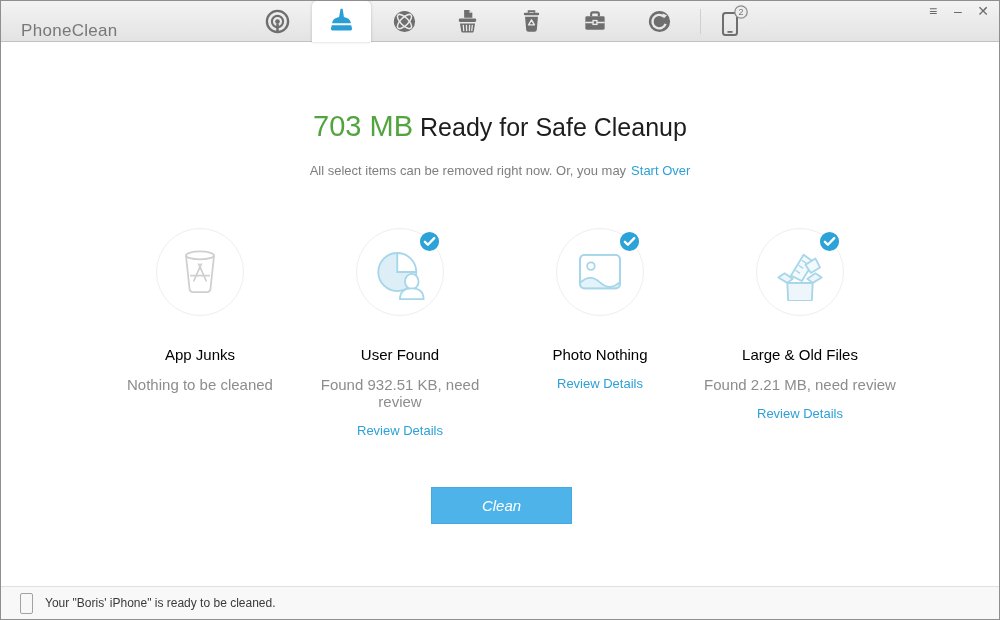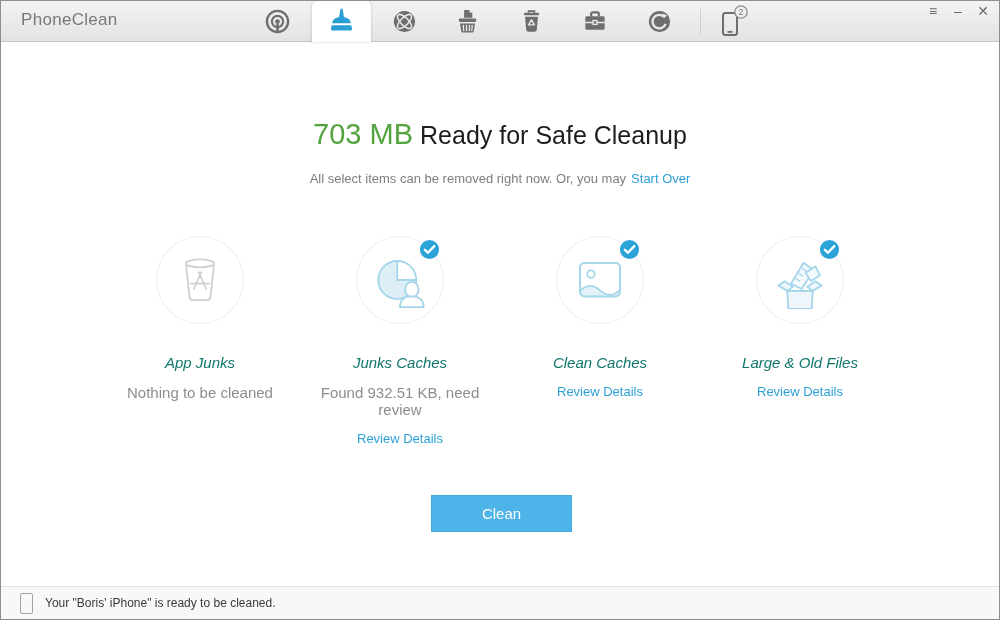--- a/index.html
+++ b/index.html
@@ -7,54 +7,54 @@
     position:relative;width:1000px;height:620px;box-sizing:border-box;
     border:1px solid #8f8f8f;background:#fff;overflow:hidden;
     font-family:"Liberation Sans",sans-serif;
   }
   
   .toolbar{
     position:relative;height:41px;box-sizing:border-box;
     background:linear-gradient(#f3f3f3,#e3e3e3);
     border-bottom:1px solid #c2c2c2;
   }
-  .app-title{position:absolute;left:20px;top:9px;font-size:17px;color:#787878;letter-spacing:.3px;}
+  .app-title{position:absolute;left:20px;top:20px;font-size:17px;color:#787878;letter-spacing:.3px;}
   .active-tab{
     position:absolute;left:311px;top:0;width:59px;height:41px;background:#fff;
     border-radius:5px 5px 0 0;box-shadow:0 0 3px rgba(0,0,0,.22);z-index:1;
   }
   .tab-slot{
     position:absolute;top:0;width:50px;height:40px;z-index:2;
     display:flex;align-items:center;justify-content:center;cursor:pointer;
   }
   .tb-sep{position:absolute;left:699px;top:8px;width:1px;height:25px;background:#cfcfcf;z-index:2;}
   .win-controls{position:absolute;right:9px;top:1px;display:flex;gap:11px;z-index:2;}
   .win-controls span{font-size:14px;color:#6a6a6a;line-height:18px;cursor:pointer;width:14px;text-align:center;}
   
   .content{position:relative;height:546px;text-align:center;background:#fff;}
-  .headline{padding-top:62px;font-size:25px;color:#1d1d1d;line-height:36px;margin:12px;font-weight:400;}
+  .headline{padding-top:62px;font-size:25px;color:#1d1d1d;line-height:36px;margin:4px;font-weight:400;}
   .headline .size{color:#53a43e;font-size:29px;margin-right:7px;}
   .subtitle{margin:18px 0 0 0;font-size:13px;color:#7e7e7e;}
   .subtitle a{color:#2da0d8;text-decoration:none;margin-left:5px;cursor:pointer;margin-top:44px;}
   .categories{display:flex;justify-content:center;margin-top:50px;}
   .category{width:200px;}
   .icon-circle{
     position:relative;width:88px;height:88px;margin:0 auto;border-radius:50%;
     border:1px solid #eeeeee;box-sizing:border-box;background:#fff;
     display:flex;align-items:center;justify-content:center;cursor:pointer;
   }
   .check-badge{position:absolute;top:1px;right:2px;width:23px;height:23px;cursor:pointer;}
-  .category-label{margin-top:30px;font-size:15px;color:#0f766e;font-style:italic;}
+  .category-label{margin-top:30px;font-size:15px;color:#000000;}
   .category-status{margin-top:13px;font-size:15px;color:#8d8d8d;}
   .review-link{display:block;margin-top:13px;font-size:13px;color:#2da0d8;text-decoration:none;cursor:pointer;text-align:center;}
   .review-link:empty{display:none;}
   .clean-btn{
     position:absolute;left:430px;top:441px;width:141px;height:37px;
     background:#4db3e8;border:1px solid #47aadf;color:#fff;font-size:15px;
-    font-family:"Liberation Sans",sans-serif;cursor:pointer;
+    font-family:"Liberation Sans",sans-serif;cursor:pointer;font-style:italic;
   }
   
   .statusbar{
     position:absolute;left:0;right:0;bottom:0;height:33px;box-sizing:border-box;
     background:#f8f8f8;border-top:1px solid #e0e0e0;
     display:flex;align-items:center;padding-left:19px;
   }
   .phone-glyph{
     width:11px;height:19px;border:1px solid #a2a2a2;border-radius:2px;
     margin-right:12px;flex:0 0 auto;
@@ -189,40 +189,40 @@
             <circle cx="29" cy="32" r="21" fill="none" stroke="#a5d6ea" stroke-width="2"></circle>
             <path d="M29,11 V32 H50" fill="none" stroke="#a5d6ea" stroke-width="2"></path>
             <ellipse cx="45" cy="42.5" rx="7.5" ry="8.5" fill="#ffffff" stroke="#a5d6ea" stroke-width="2"></ellipse>
             <path d="M32,62 c0,-9 5.5,-12 13,-12 c7.5,0 13,3 13,12 z" fill="#ffffff" stroke="#a5d6ea" stroke-width="2"></path>
           </svg>
           <svg class="check-badge" viewBox="0 0 24 24">
             <circle cx="12" cy="12" r="10.8" fill="#2ba2d8" stroke="#fff" stroke-width="1.6"></circle>
             <path d="M7.2,12.4 l3.1,3 L17,8.4" fill="none" stroke="#fff" stroke-width="2.5" stroke-linecap="round" stroke-linejoin="round"></path>
           </svg>
         </div>
-        <div class="category-label">Junks Caches</div>
+        <div class="category-label">User Found</div>
         <div class="category-status">Found 932.51 KB, need review</div>
         <a class="review-link">Review Details</a>
       </div>
 
       <div class="category">
         <div class="icon-circle">
           <svg width="58" height="58" viewBox="0 0 64 64">
             <rect x="10" y="13" width="44" height="37" rx="5" fill="#ffffff" stroke="#a5d6ea" stroke-width="2"></rect>
             <path d="M11,43.5 Q21.5,34 32,43.5 Q42.5,53 53,43.5 L53,44.5 q0,4.5 -4.5,4.5 h-33 q-4.5,0 -4.5,-4.5 z" fill="#e4f2f9"></path>
             <path d="M10.5,43.5 Q21.25,33.5 32,43.5 Q42.75,53.5 53.5,43.5" fill="none" stroke="#a5d6ea" stroke-width="2"></path>
             <circle cx="22" cy="25.5" r="4.2" fill="none" stroke="#a5d6ea" stroke-width="2"></circle>
             <rect x="10" y="13" width="44" height="37" rx="5" fill="none" stroke="#a5d6ea" stroke-width="2"></rect>
           </svg>
           <svg class="check-badge" viewBox="0 0 24 24">
             <circle cx="12" cy="12" r="10.8" fill="#2ba2d8" stroke="#fff" stroke-width="1.6"></circle>
             <path d="M7.2,12.4 l3.1,3 L17,8.4" fill="none" stroke="#fff" stroke-width="2.5" stroke-linecap="round" stroke-linejoin="round"></path>
           </svg>
         </div>
-        <div class="category-label">Clean Caches</div>
+        <div class="category-label">Photo Nothing</div>
         <a class="review-link">Review Details</a>
       </div>
 
       <div class="category">
         <div class="icon-circle">
           <svg width="58" height="58" viewBox="0 0 64 64">
             <g fill="#f3fafd" stroke="#a5d6ea" stroke-width="2" stroke-linejoin="round">
               <path d="M22,36 L36,13 L47,21 L34,42 z"></path>
               <path d="M38,24 L49,17 L54,27 L44,33 z"></path>
             </g>
@@ -237,20 +237,21 @@
               <path d="M18,44 h28 l-1,20 h-26 z"></path>
             </g>
             <path d="M18,44 H46" fill="none" stroke="#a5d6ea" stroke-width="2"></path>
           </svg>
           <svg class="check-badge" viewBox="0 0 24 24">
             <circle cx="12" cy="12" r="10.8" fill="#2ba2d8" stroke="#fff" stroke-width="1.6"></circle>
             <path d="M7.2,12.4 l3.1,3 L17,8.4" fill="none" stroke="#fff" stroke-width="2.5" stroke-linecap="round" stroke-linejoin="round"></path>
           </svg>
         </div>
         <div class="category-label">Large &amp; Old Files</div>
+        <div class="category-status">Found 2.21 MB, need review</div>
         <a class="review-link">Review Details</a>
       </div>
 
     </div>
 
     <button class="clean-btn">Clean</button>
   </div>
 
   <div class="statusbar">
     <span class="phone-glyph"></span>

